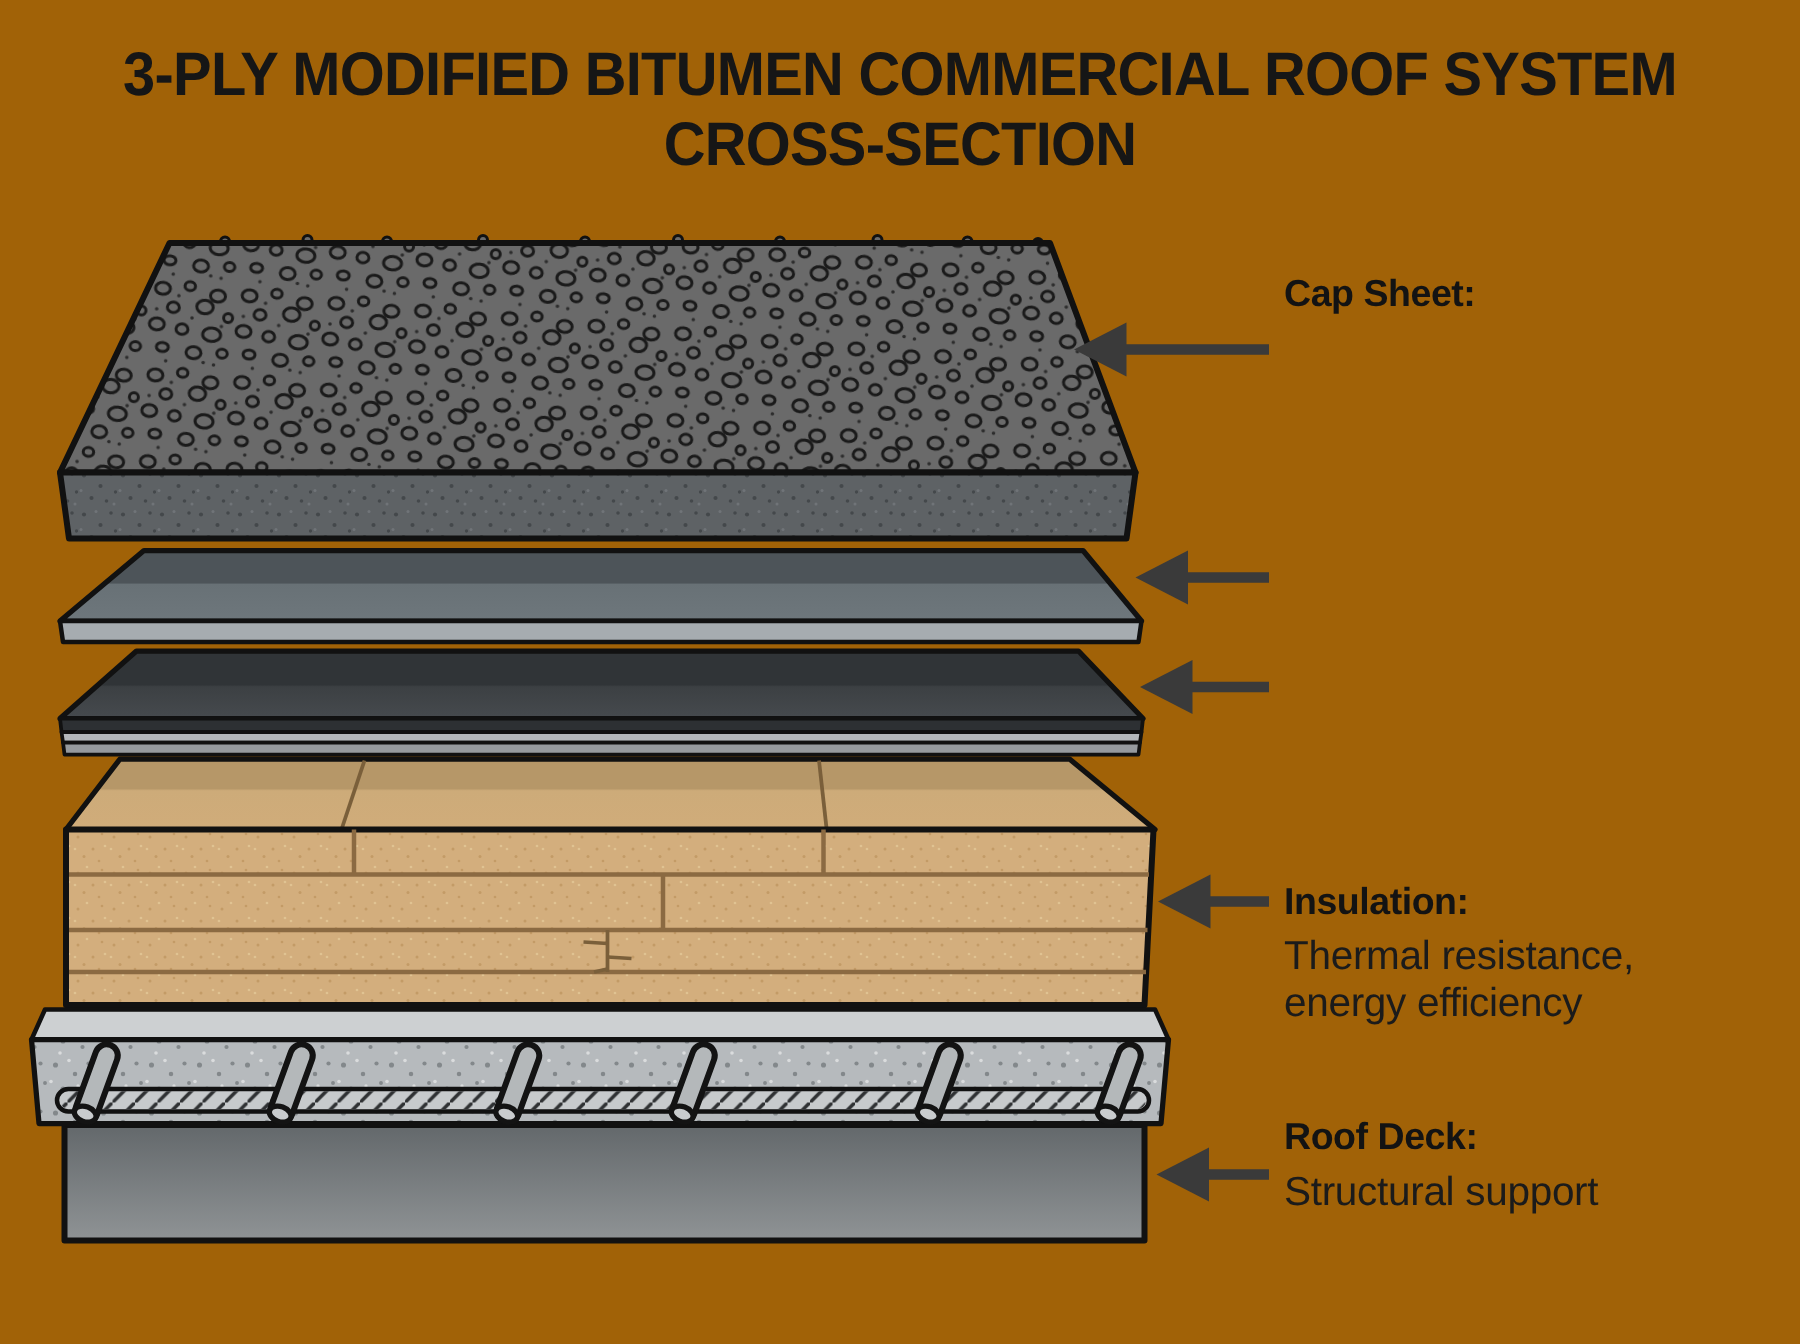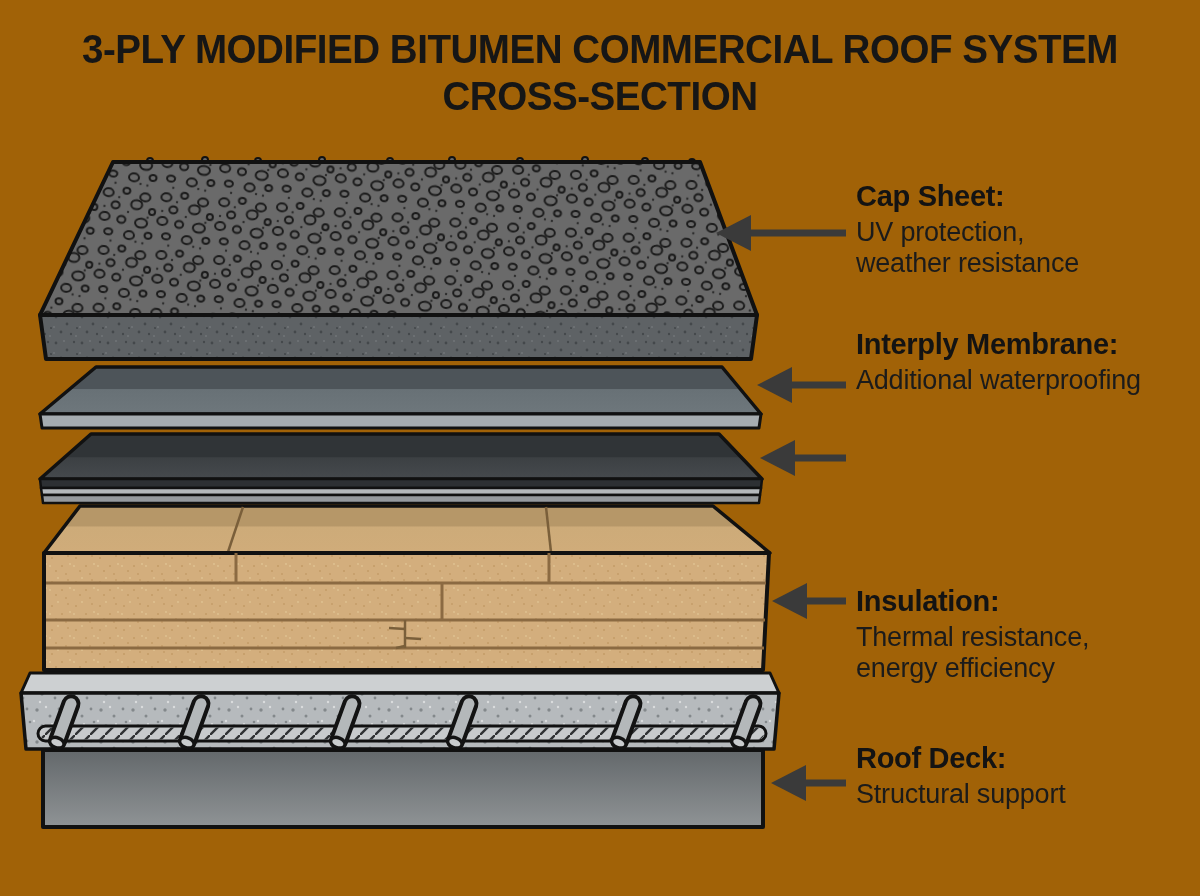--- a/index.html
+++ b/index.html
@@ -8,21 +8,21 @@
     font-family:"Liberation Sans",sans-serif;color:#141414;
   }
   .title{
     position:absolute;left:0;top:26px;width:100%;text-align:center;
     font-size:41px;font-weight:bold;letter-spacing:-0.5px;line-height:47px;
     transform:scaleX(0.94);transform-origin:50% 0;color:#161616;
   }
   .diagram-svg{position:absolute;left:0;top:0;width:1200px;height:896px;}
   .label-block{position:absolute;left:856px;width:335px;}
   .label-heading{
-    font-size:29px;font-weight:bold;letter-spacing:-0.3px;line-height:36px;color:#131313;
+    font-size:25px;font-weight:bold;letter-spacing:-0.3px;line-height:36px;color:#131313;
   }
   .label-desc{
     font-size:27px;line-height:31px;letter-spacing:-0.2px;color:#1b1b1b;
     white-space:pre-line;margin-top:3px;
   }
 </style>
 </head>
 <body>
 
 <div class="page">
@@ -252,28 +252,22 @@
     </g>
   </svg>
 
   <div class="title">
     <div>3-PLY MODIFIED BITUMEN COMMERCIAL ROOF SYSTEM</div>
     <div>CROSS-SECTION</div>
   </div>
 
   <div class="label-block" style="top:178px">
     <div class="label-heading">Cap Sheet:</div>
-    <div class="label-desc">UV protection,
-weather resistance</div>
-  </div>
-
-  <div class="label-block" style="top:326px">
-    <div class="label-heading">Interply Membrane:</div>
-    <div class="label-desc">Additional waterproofing</div>
-  </div>
+  </div>
+
 
 
   <div class="label-block" style="top:740px">
     <div class="label-heading">Roof Deck:</div>
     <div class="label-desc">Structural support</div>
   </div>
 
   <div class="label-block" style="top:583px">
     <div class="label-heading">Insulation:</div>
     <div class="label-desc">Thermal resistance,

